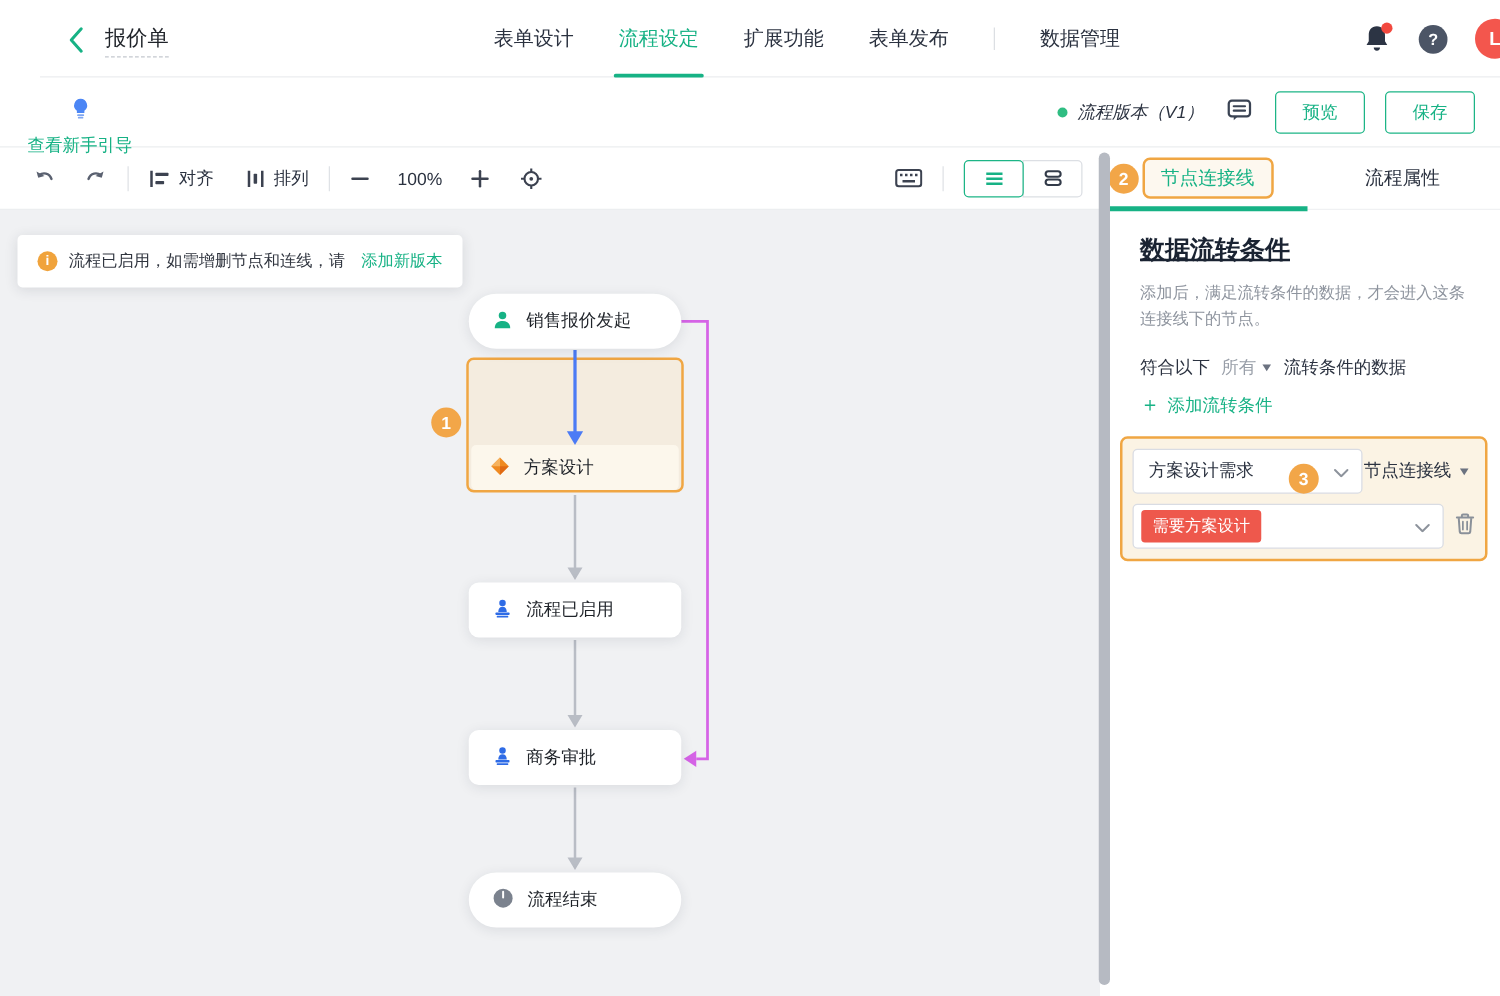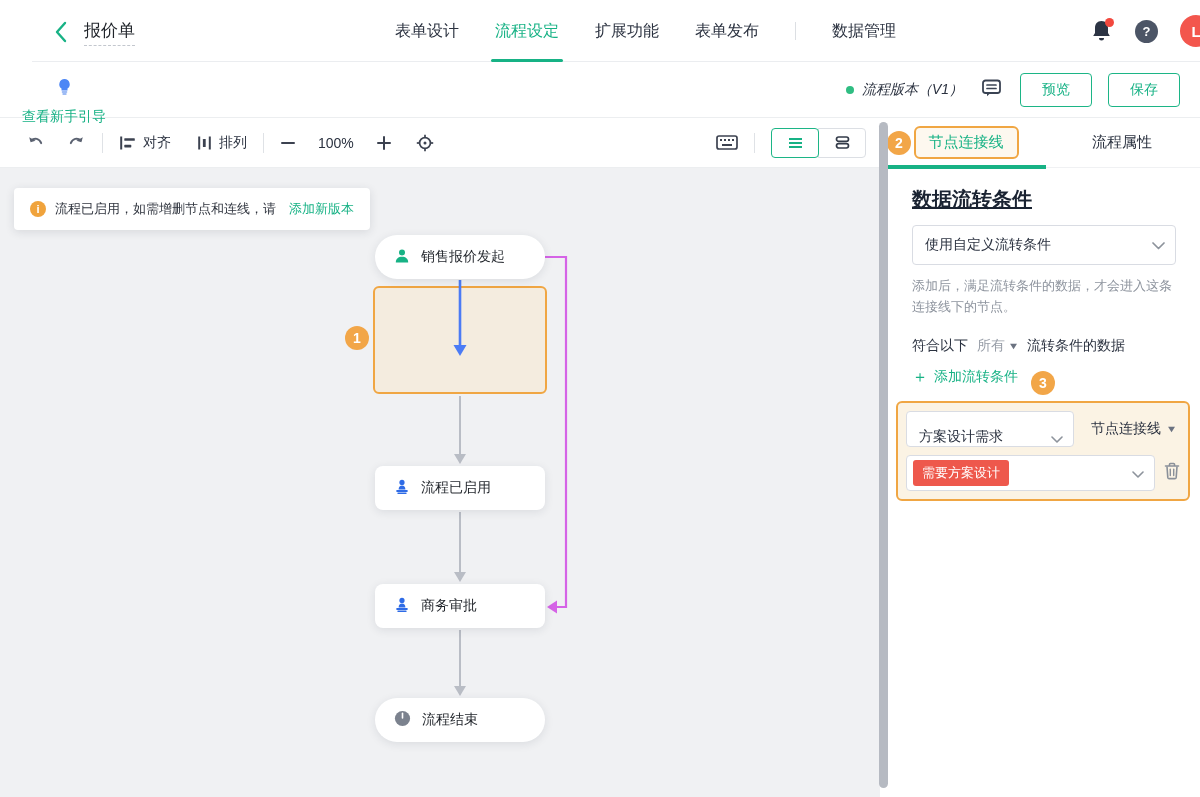--- a/index.html
+++ b/index.html
@@ -74,21 +74,21 @@
   .hint { margin-top:10px; font-size:13px; color:#8e949e; line-height:1.62; }
   .match-row { margin-top:20px; display:flex; align-items:center; font-size:14px; color:#2b3240; gap:9px; }
   .inline-select { color:#989ea8; cursor:pointer; display:flex; align-items:center; gap:4px; }
   .caret { font-size:9px; color:#6b7280; transform:scaleX(1.3); }
   .add-link { margin-top:13px; display:inline-flex; align-items:center; gap:6px; font-size:14px; color:#17b285; cursor:pointer; }
   .plus-glyph { font-size:16px; line-height:1; }
   .panel .num-badge.b3 { left:143px; top:203px; }
   .cond-box { margin:15px -14px 0 -16px; border:2px solid #f0a643; border-radius:6px; background:#fbf3e4; padding:8px; }
   .cond-row { display:flex; align-items:center; }
   .cond-row + .cond-row { margin-top:8px; }
-  .field-select { width:168px; height:36px;align-items:flex-end; }
+  .field-select { width:184px; height:36px; }
   .op-trigger { margin-left:auto; padding-right:4px; display:flex; align-items:center; gap:6px; font-size:14px; color:#2b3240; cursor:pointer; }
   .value-select { flex:1; height:36px; padding-left:6px; }
   .tag { background:#ee584c; color:#fff; font-size:13px; border-radius:3px; padding:4px 9px; }
   .trash { margin-left:9px; cursor:pointer; flex:none; }
 </style>
 </head>
 <body>
 
 <div class="header">
   <span class="back">
@@ -269,20 +269,30 @@
   <div class="flow-node pill" style="left:375px; top:67px;">
     <span>
       <svg width="16" height="16" viewBox="0 0 16 16">
           <circle cx="8" cy="4.4" r="3" fill="#17b285"></circle>
           <path d="M1.8 14.5 C1.8 10.6 4.4 8.8 8 8.8 C11.6 8.8 14.2 10.6 14.2 14.5 Z" fill="#17b285"></path>
         </svg>
     </span>
     <span>销售报价发起</span>
   </div>
 
+  <div class="inner-node">
+    <span>
+      <svg width="16" height="16" viewBox="0 0 16 16">
+          <polygon points="8,1 15,8 8,15 1,8" fill="#ef8a21"></polygon>
+          <polygon points="8,1 1,8 8,8" fill="#f6b25d"></polygon>
+          <polygon points="8,15 15,8 8,8" fill="#e06a14"></polygon>
+        </svg>
+    </span>
+    <span>方案设计</span>
+  </div>
 
   <div class="flow-node rect" style="left:375px; top:298px;">
     <span>
       <svg width="16" height="16" viewBox="0 0 16 16">
           <circle cx="8" cy="3.4" r="2.6" fill="#2e6be6"></circle>
           <path d="M4.6 10.5 C4.6 7.8 6 6.4 8 6.4 C10 6.4 11.4 7.8 11.4 10.5 Z" fill="#2e6be6"></path>
           <rect x="2.4" y="11" width="11.2" height="1.9" rx="0.5" fill="#2e6be6"></rect>
           <rect x="3.4" y="13.6" width="9.2" height="1.4" rx="0.4" fill="#2e6be6"></rect>
         </svg>
     </span>
@@ -327,28 +337,20 @@
     <div class="panel-tab">
       <span>流程属性</span>
     </div>
     <div class="tab-underline"></div>
     <span class="num-badge b2">2</span>
   </div>
 
   <div class="panel-content">
     <div class="section-title">数据流转条件</div>
 
-    <div class="select full-select">
-      <span>使用自定义流转条件</span>
-      <span class="chev">
-        <svg width="13" height="8" viewBox="0 0 13 8">
-            <path d="M1 1 L6.5 6.5 L12 1" fill="none" stroke="#8d939c" stroke-width="1.7" stroke-linecap="round" stroke-linejoin="round"></path>
-          </svg>
-      </span>
-    </div>
 
     <p class="hint">添加后，满足流转条件的数据，才会进入这条连接线下的节点。</p>
 
     <div class="match-row">
       <span>符合以下</span>
       <span class="inline-select">
         <span>所有</span>
         <span class="caret">▼</span>
       </span>
       <span>流转条件的数据</span>

